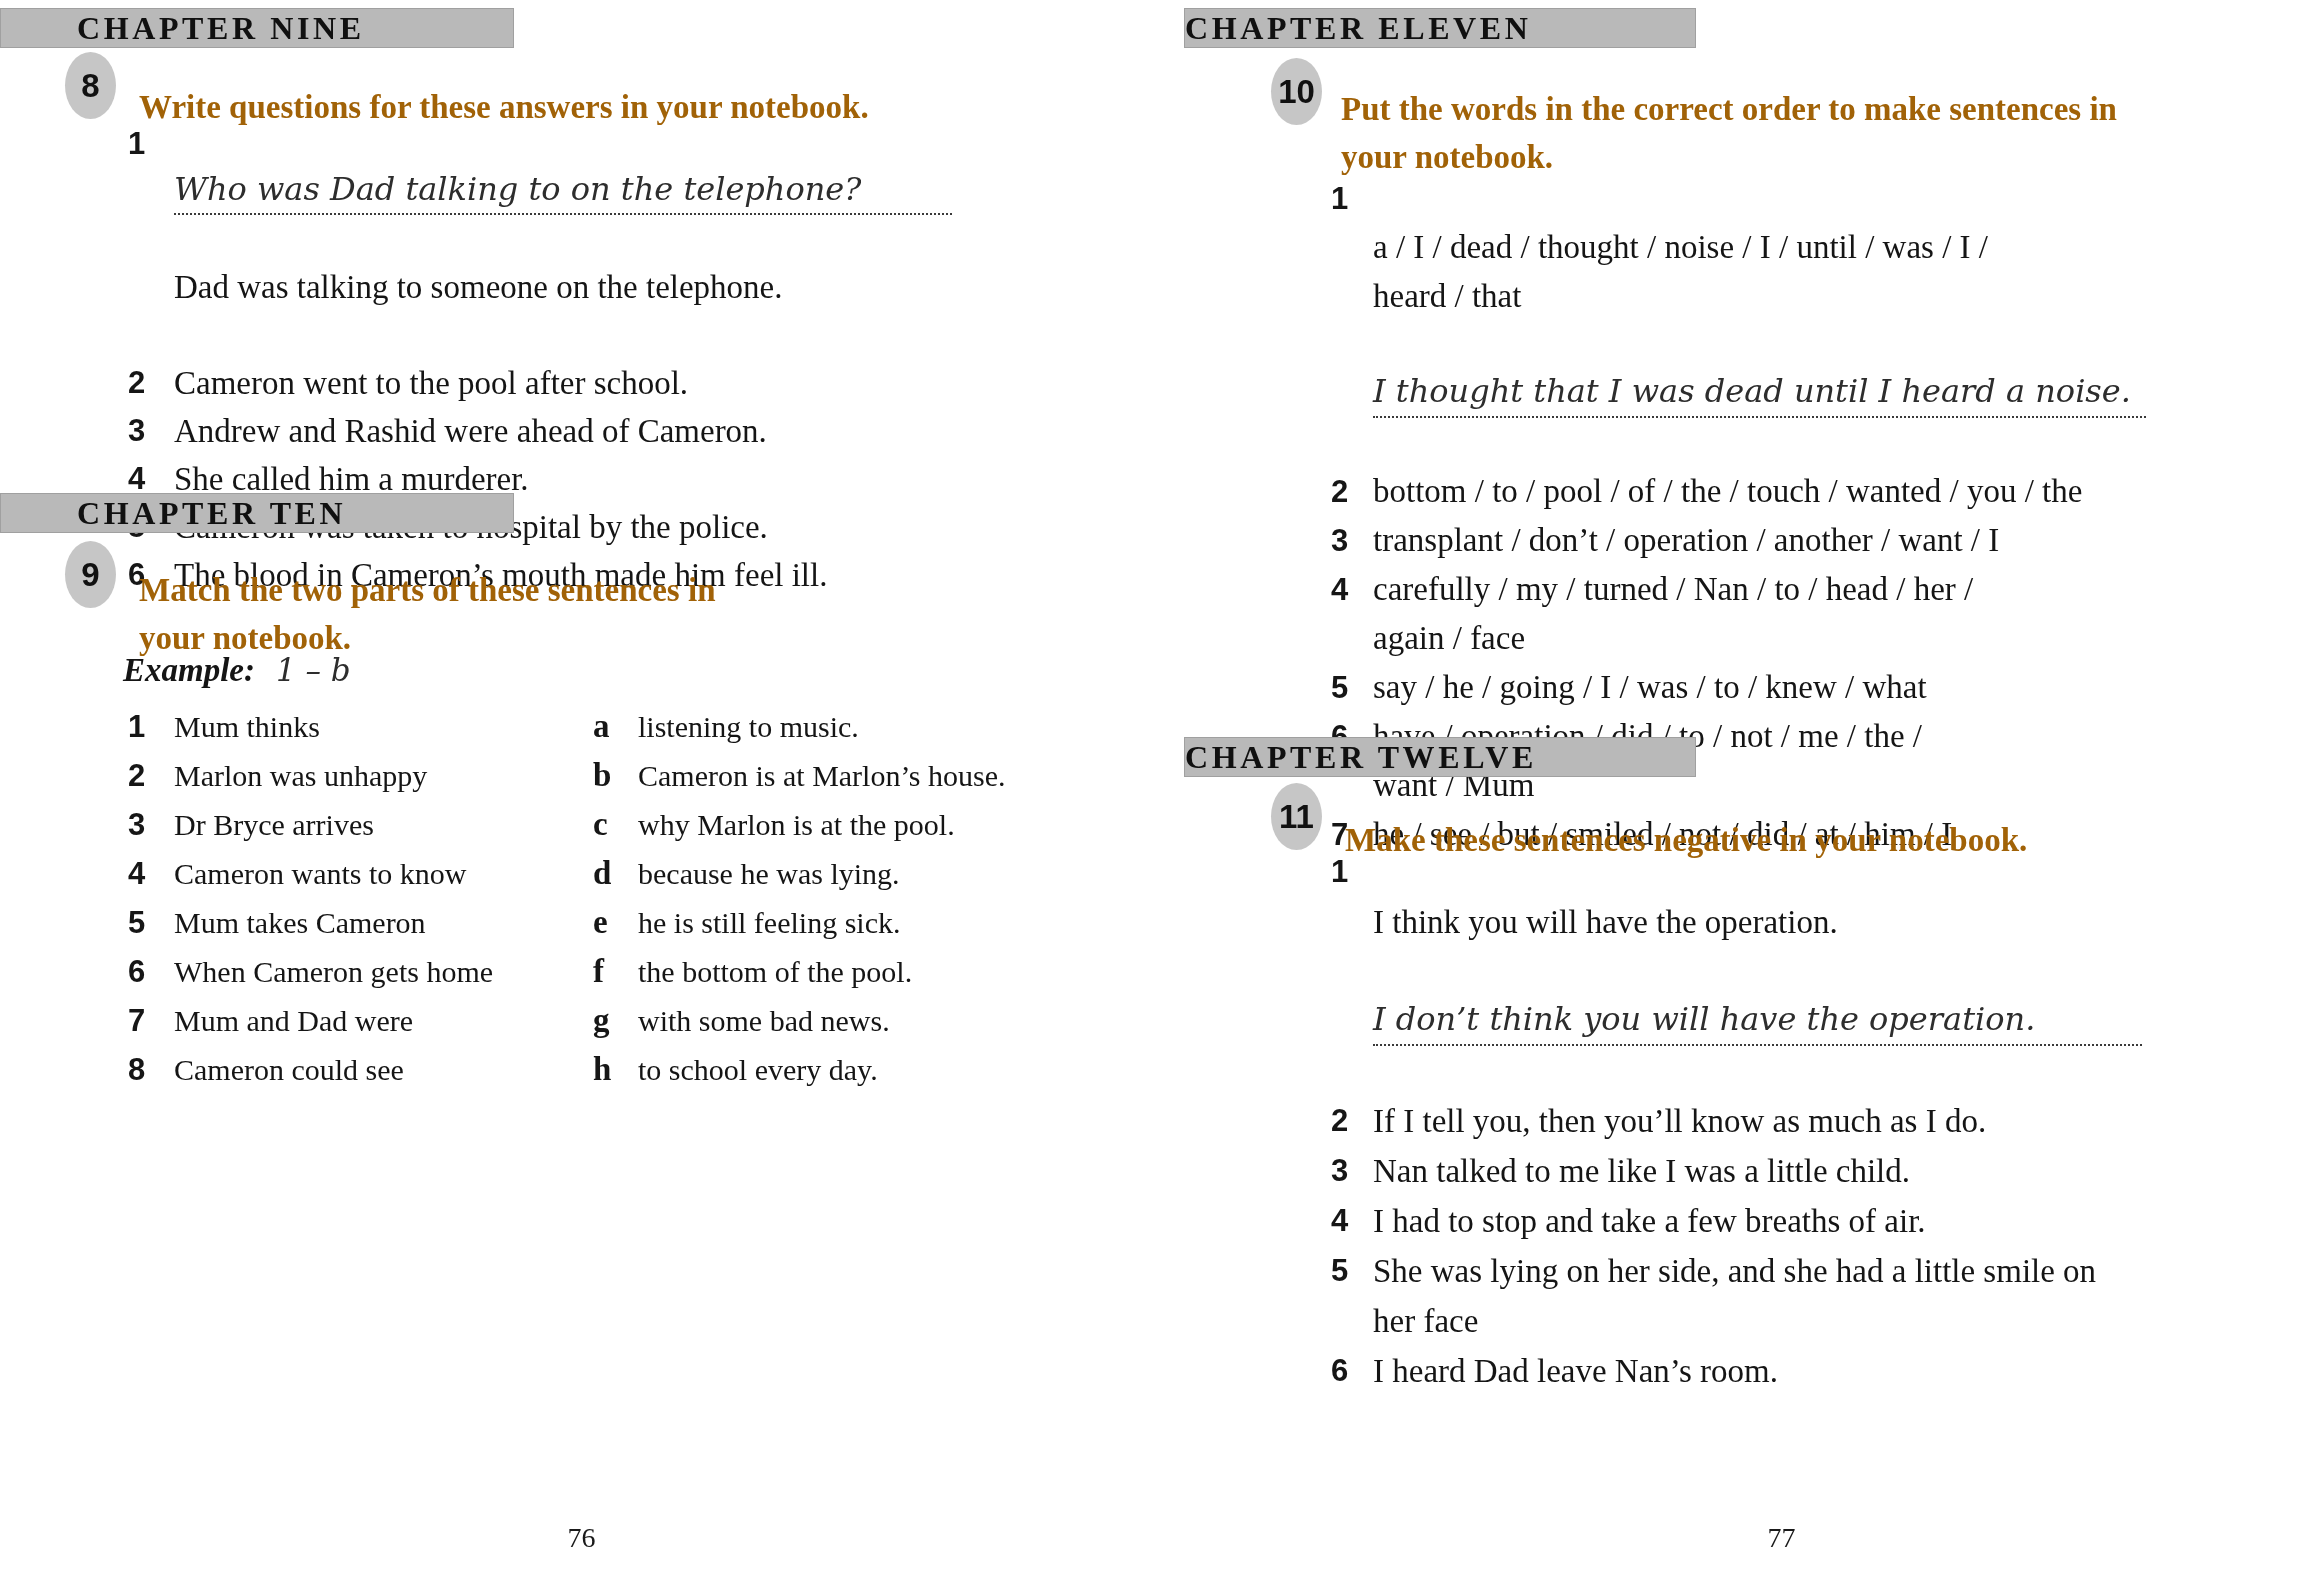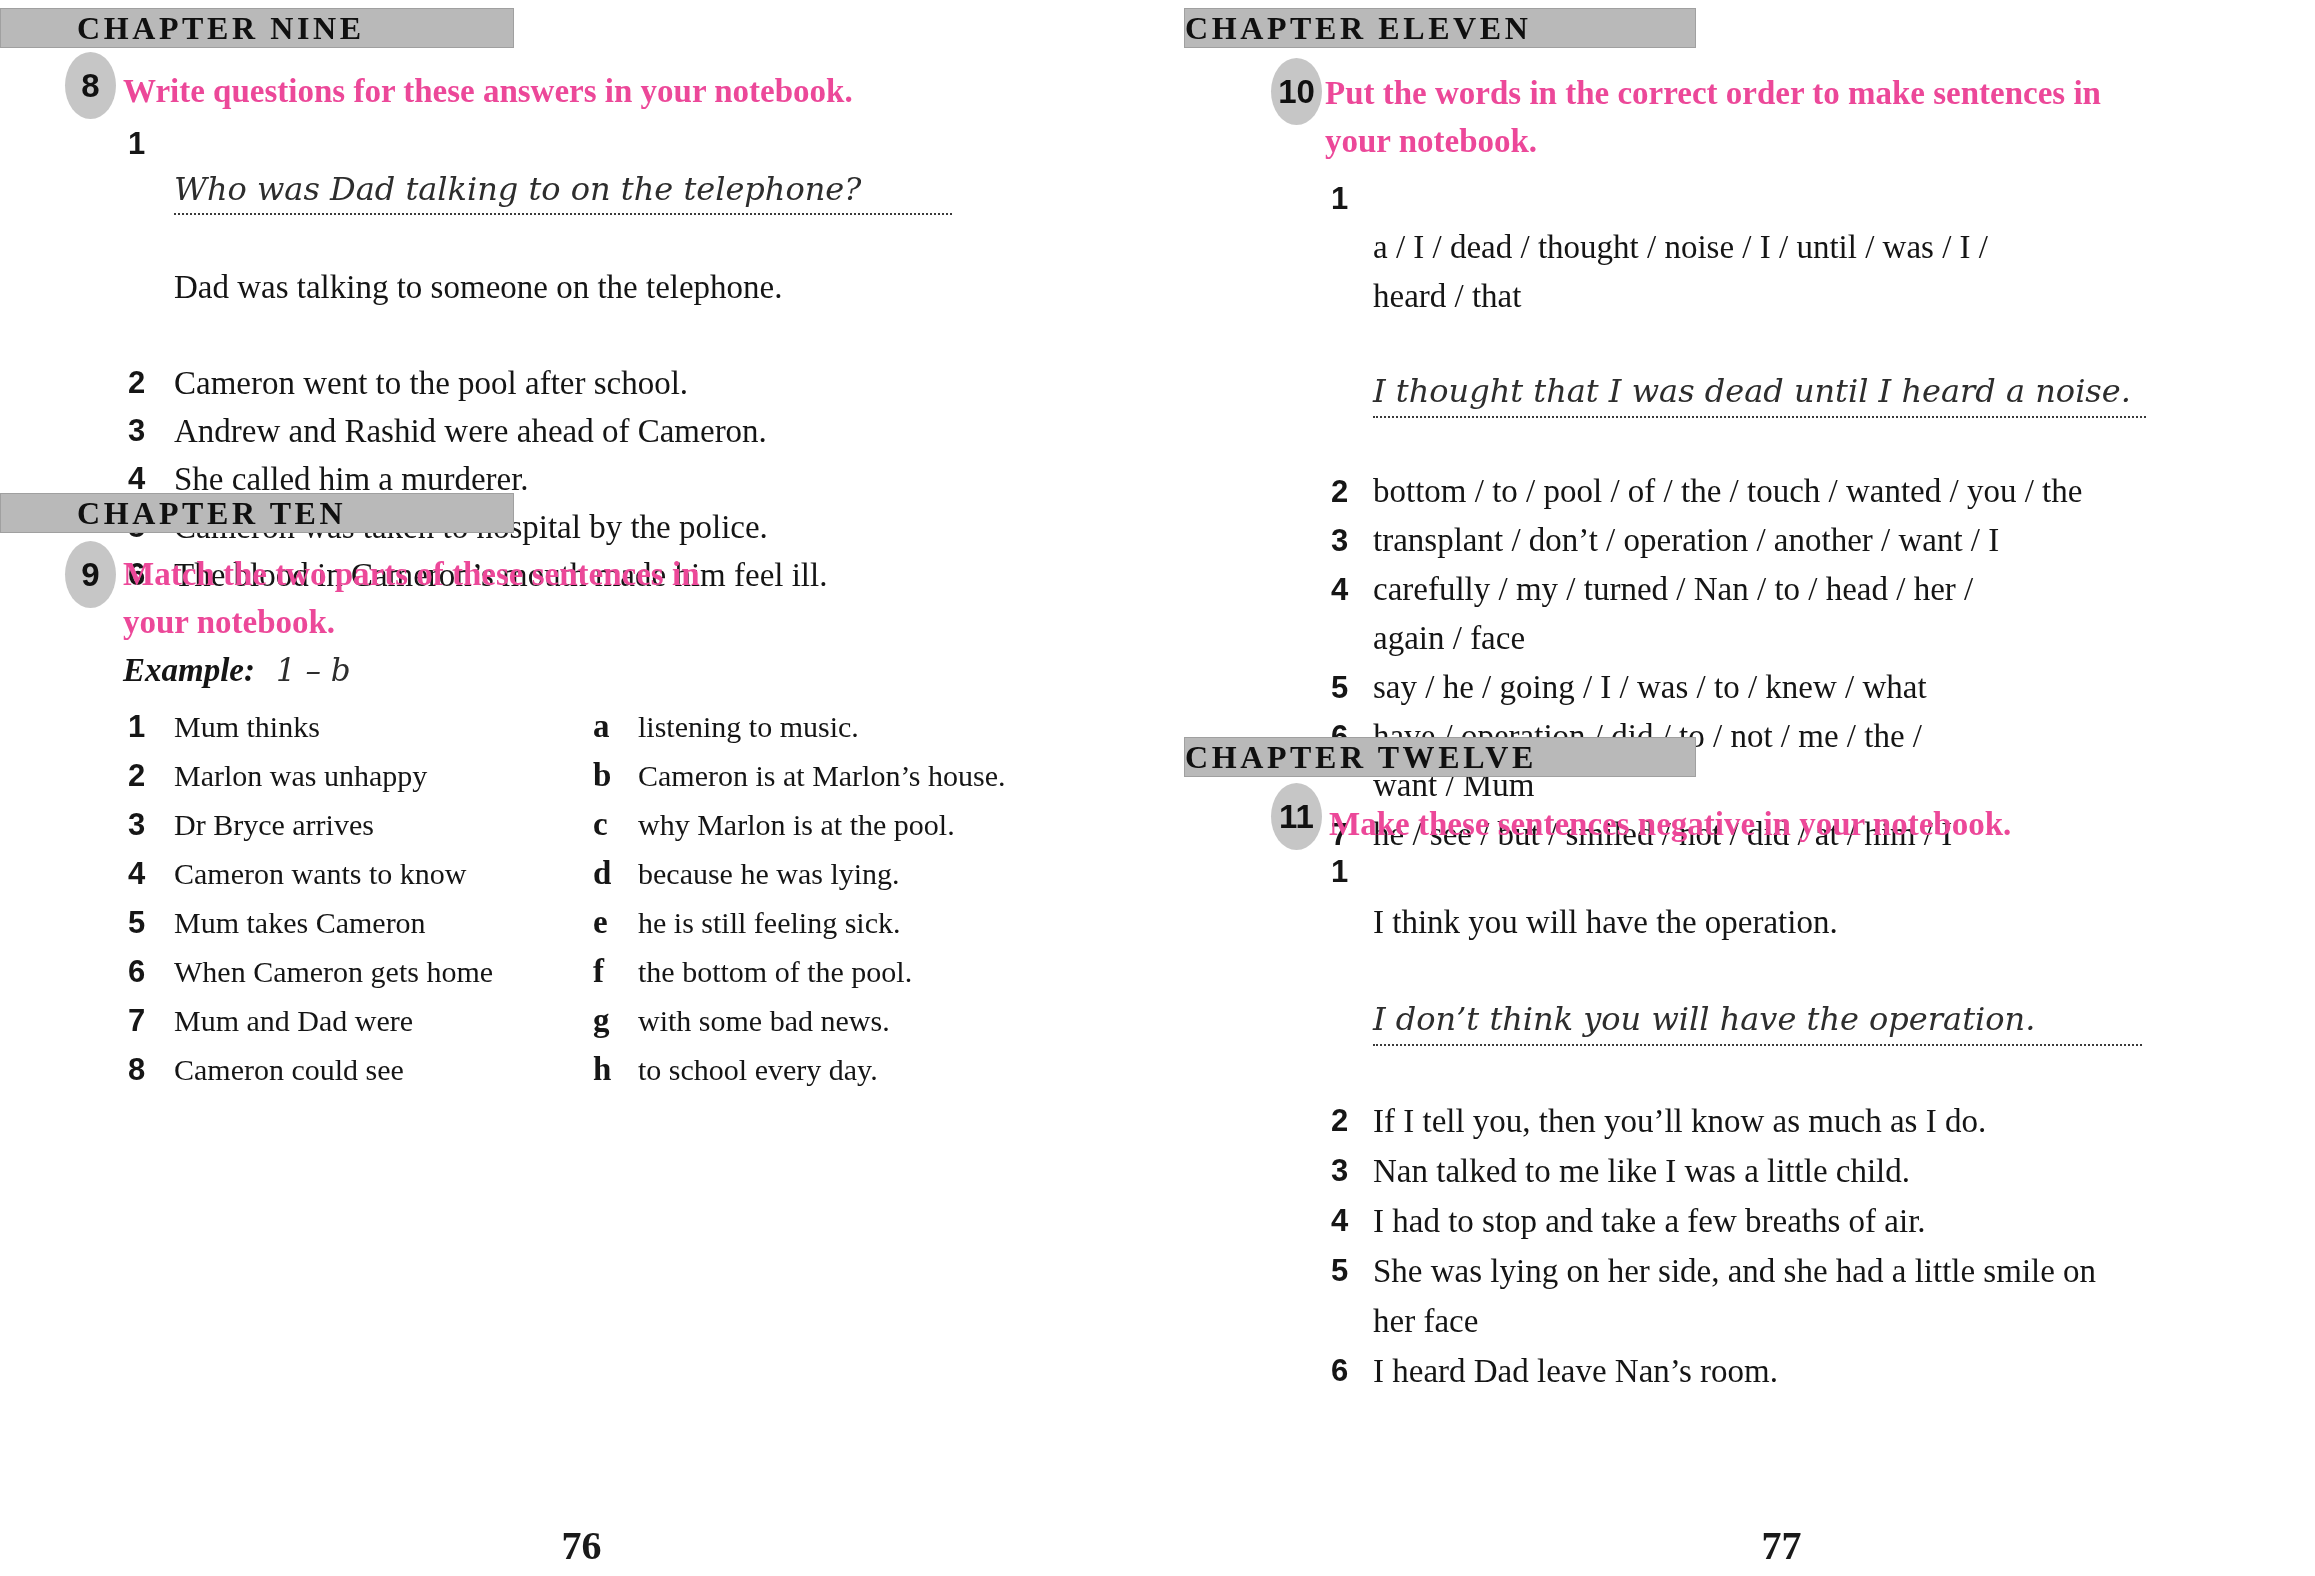--- a/index.html
+++ b/index.html
@@ -22,22 +22,22 @@
   .bar10{top:493px;}
   .bar11{top:8.1px;}
   .bar12{top:737px;}
 
   .ex-circle{
     position:absolute;width:51px;height:67px;border-radius:50%;background:#c6c6c6;
     display:flex;align-items:center;justify-content:center;
     font-family:"Liberation Sans", sans-serif;font-weight:bold;font-size:33px;color:#111;
   }
   .ex-title{
-    position:absolute;margin:0;font-size:33px;font-weight:bold;line-height:48px;
-    white-space:pre-line;color:#ec4899;
+    position:absolute;margin:16px;font-size:33px;font-weight:bold;line-height:48px;
+    white-space:pre-line;color:#a16207;
   }
 
   .items{position:absolute;}
   .item{display:flex;align-items:flex-start;}
   .inum{
     flex:none;font-family:"Liberation Sans", sans-serif;font-weight:bold;
     font-size:31px;color:#161616;
   }
   .itext{font-size:33px;white-space:pre-line;}
 
@@ -73,21 +73,21 @@
   .match-row{
     display:grid;grid-template-columns:46px 419px 45px auto;align-items:baseline;
     line-height:48px;
   }
   .match-num,.match-letter{
     font-family:"Liberation Sans", sans-serif;font-weight:bold;font-size:31px;color:#161616;
   }
   .match-letter{font-family:"Liberation Serif", serif;font-size:33px;}
   .match-left,.match-right{font-size:30px;white-space:nowrap;}
 
-  .page-number{position:absolute;top:1522px;width:81px;text-align:center;font-size:40px;color:#1a1a1a;font-weight:bold;}
+  .page-number{position:absolute;top:1522px;width:81px;text-align:center;font-size:28px;color:#1a1a1a;}
   .pn-left{left:541px;}
   .pn-right{left:557px;}
 </style>
 </head>
 <body>
 
 <div class="spread">
 
   <section class="page page-left">
 

